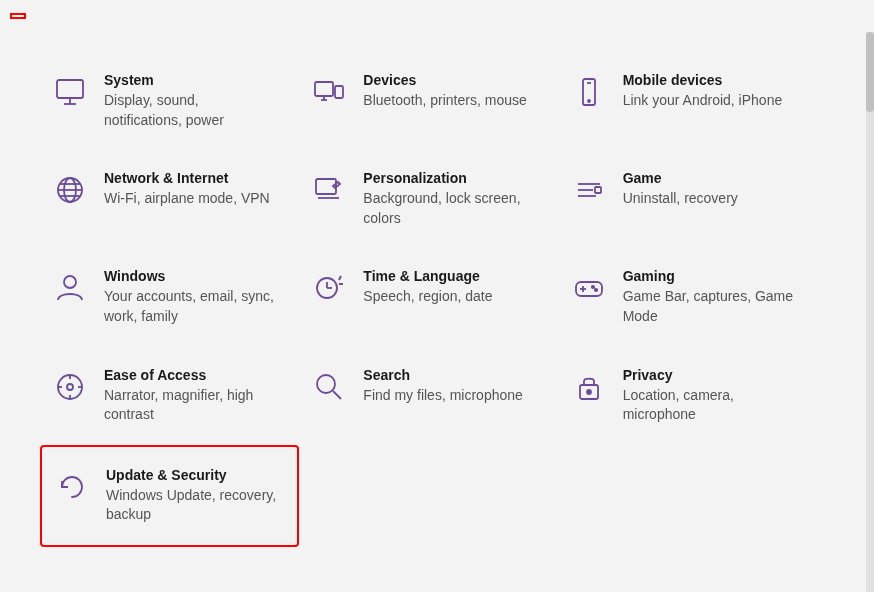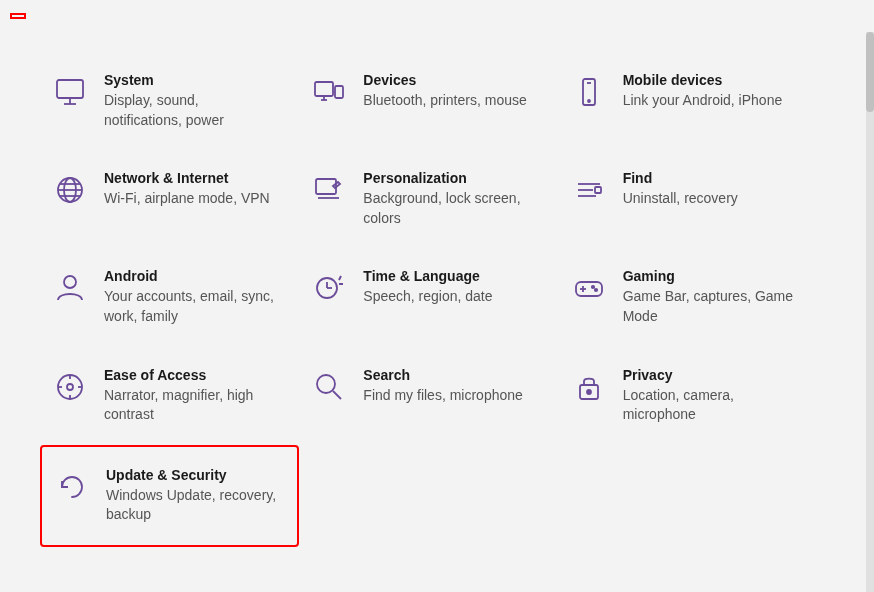--- a/index.html
+++ b/index.html
@@ -226,33 +226,33 @@
         <div class="settings-item">
     <div class="item-icon">
       <svg viewBox="0 0 32 32" fill="none" stroke="#6b4c9a" stroke-width="1.8">
     <line x1="5" y1="10" x2="27" y2="10"></line>
     <line x1="5" y1="16" x2="20" y2="16"></line>
     <line x1="5" y1="22" x2="23" y2="22"></line>
     <rect x="22" y="13" width="6" height="6" rx="1"></rect>
   </svg>
     </div>
     <div class="item-text">
-      <div class="item-title">Find</div>
+      <div class="item-title">Game</div>
       <div class="item-desc">Uninstall, recovery</div>
     </div>
   </div>
         <div class="settings-item">
     <div class="item-icon">
       <svg viewBox="0 0 32 32" fill="none" stroke="#6b4c9a" stroke-width="1.8">
     <circle cx="16" cy="10" r="6"></circle>
     <path d="M4 28 C4 20 28 20 28 28"></path>
   </svg>
     </div>
     <div class="item-text">
-      <div class="item-title">Android</div>
+      <div class="item-title">Windows</div>
       <div class="item-desc">Your accounts, email, sync, work, family</div>
     </div>
   </div>
         <div class="settings-item">
     <div class="item-icon">
       <svg viewBox="0 0 32 32" fill="none" stroke="#6b4c9a" stroke-width="1.8">
     <circle cx="14" cy="16" r="10"></circle>
     <line x1="14" y1="10" x2="14" y2="16"></line>
     <line x1="14" y1="16" x2="19" y2="16"></line>
     <path d="M26 8 L28 4 M26 12 L30 12" stroke-width="2"></path>

